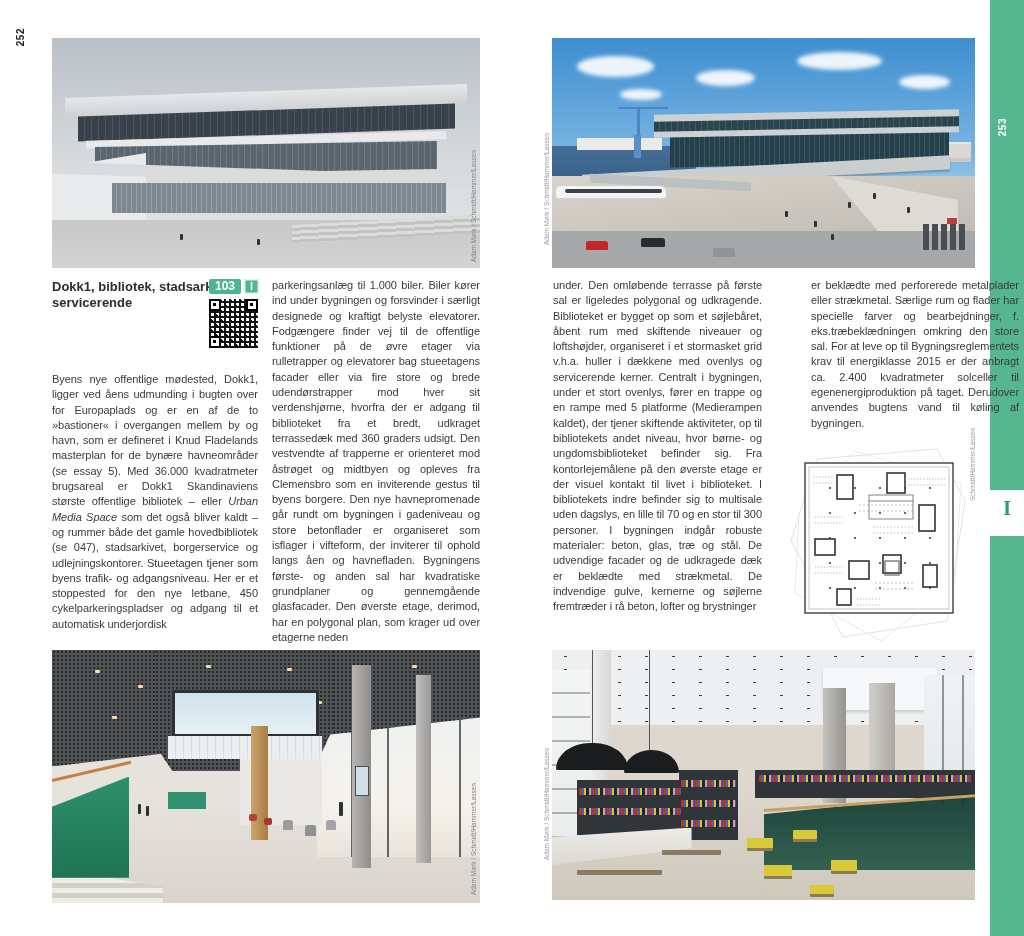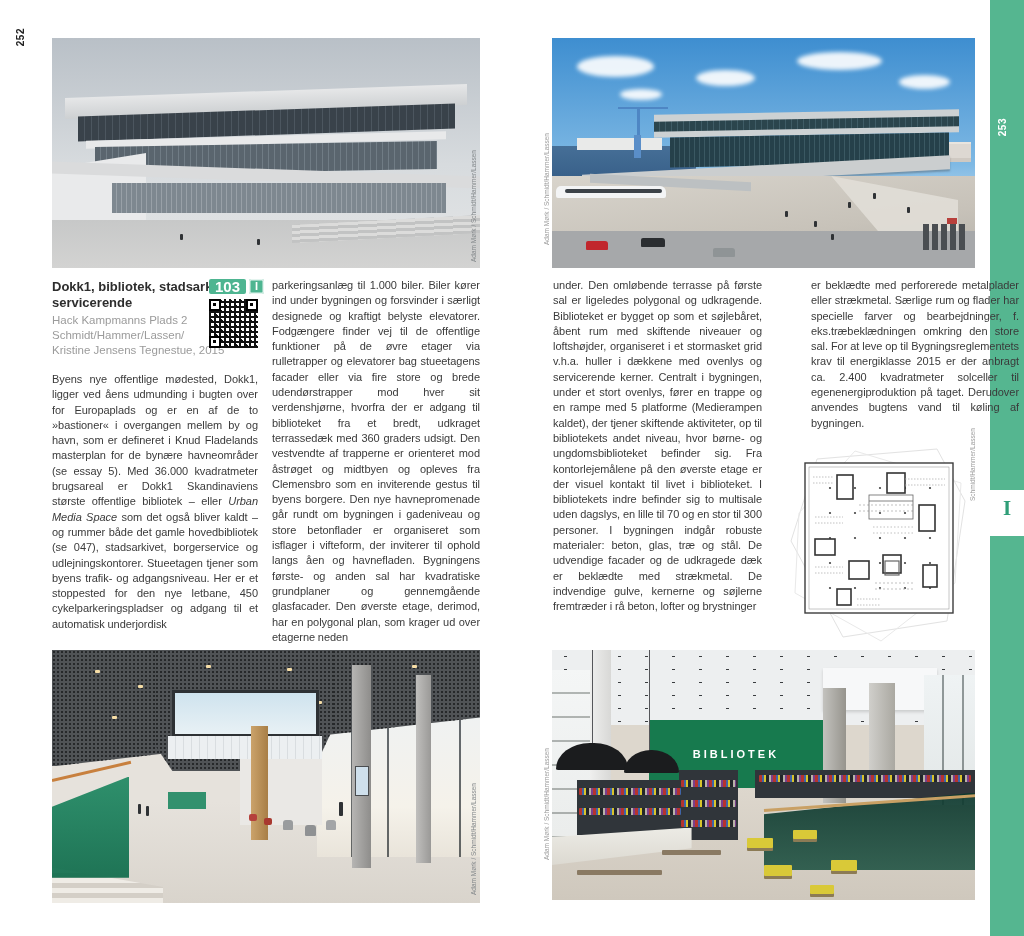--- a/index.html
+++ b/index.html
@@ -11,21 +11,21 @@
   .green-bar{right:0;top:0;width:34px;height:936px;background:#55b690;}
   .tab-gap{right:0;top:490px;width:34px;height:46px;background:#fff;}
   .tab-letter{right:0;top:496px;width:34px;text-align:center;
               font-family:"Liberation Serif",serif;font-weight:700;font-size:21px;color:#2f9e78;}
   .pg-left{left:15px;top:28px;font-size:10px;font-weight:700;color:#222;letter-spacing:.5px;}
   .pg-right{left:997px;top:118px;font-size:10px;font-weight:700;color:#fff;letter-spacing:.5px;}
   
   .title{left:52px;top:279px;width:210px;font-size:13px;font-weight:700;color:#2d2d2d;line-height:16px;}
   .address{left:52px;top:313px;width:210px;font-size:11.5px;color:#9b9b9b;line-height:15px;}
   .badges{left:209px;top:279px;display:flex;gap:3px;}
-  .badge-num{background:#4eb591;color:#fff;font-weight:700;font-size:15px;line-height:15px;
+  .badge-num{background:#4eb591;color:#fff;font-weight:700;font-size:12px;line-height:15px;
              padding:0 6px;border-radius:2px;}
   .badge-i{width:15px;height:15px;background:#4eb591;color:#fff;font-weight:700;font-size:11px;
            line-height:15px;text-align:center;border-radius:2px;box-shadow:inset 0 0 0 1.5px rgba(255,255,255,.85);}
   .qr{left:209px;top:299px;width:49px;height:49px;background:#fff;
       background-image:
         repeating-linear-gradient(0deg,#111 0 2px,transparent 2px 5px),
         repeating-linear-gradient(90deg,#111 0 2px,transparent 2px 5px),
         repeating-linear-gradient(45deg,#111 0 1px,transparent 1px 7px);}
   .qr .f{position:absolute;width:12px;height:12px;background:#fff;border:2.5px solid #000;box-sizing:border-box;}
   .qr .f::after{content:"";position:absolute;left:2px;top:2px;width:3px;height:3px;background:#000;}
@@ -212,25 +212,20 @@
     <div class="pp" style="left:70%;bottom:26%;"></div>
     <div class="pp" style="left:76%;bottom:30%;"></div>
     <div class="pp" style="left:66%;bottom:12%;"></div>
     <div class="pp" style="left:84%;bottom:24%;"></div>
   </div>
   <div class="credit-out vtext" style="left:543px;top:133px;">Adam Mørk / Schmidt/Hammer/Lassen</div>
 
   <div class="abs title">
     <div>Dokk1, bibliotek, stadsarkiv,</div>
     <div>servicerende</div>
-  </div>
-  <div class="abs address">
-    <div>Hack Kampmanns Plads 2</div>
-    <div>Schmidt/Hammer/Lassen/</div>
-    <div>Kristine Jensens Tegnestue, 2015</div>
   </div>
   <div class="abs badges">
     <div class="badge-num">103</div>
     <div class="badge-i">I</div>
   </div>
   <div class="abs qr">
     <div class="f" style="left:0;top:0;"></div>
     <div class="f" style="right:0;top:0;"></div>
     <div class="f" style="left:0;bottom:0;"></div>
   </div>
@@ -346,23 +341,20 @@
   </div>
 
   <div class="abs ph br">
     <div class="br-floor"></div>
     <div class="br-ceil"></div>
     <div class="br-box"></div>
     <div class="br-winL"></div>
     <div class="br-colW"></div>
     <div class="br-winR"></div>
     <div class="br-col2"></div>
-    <div class="br-green">
-      <span>BIBLIOTEK</span>
-    </div>
     <div class="br-col1"></div>
     <div class="cord" style="left:9.5%;top:0;height:40%;"></div>
     <div class="cord" style="left:23%;top:0;height:43%;"></div>
     <div class="lamp" style="left:1%;top:37%;width:17%;height:11%;"></div>
     <div class="lamp" style="left:17%;top:40%;width:13%;height:9%;"></div>
     <div class="shelf" style="left:48%;top:48%;width:52%;height:11%;"></div>
     <div class="books" style="left:49%;top:50%;width:50%;"></div>
     <div class="shelf" style="left:30%;top:48%;width:14%;height:28%;"></div>
     <div class="books" style="left:30.5%;top:52%;width:13%;"></div>
     <div class="books" style="left:30.5%;top:60%;width:13%;"></div>

